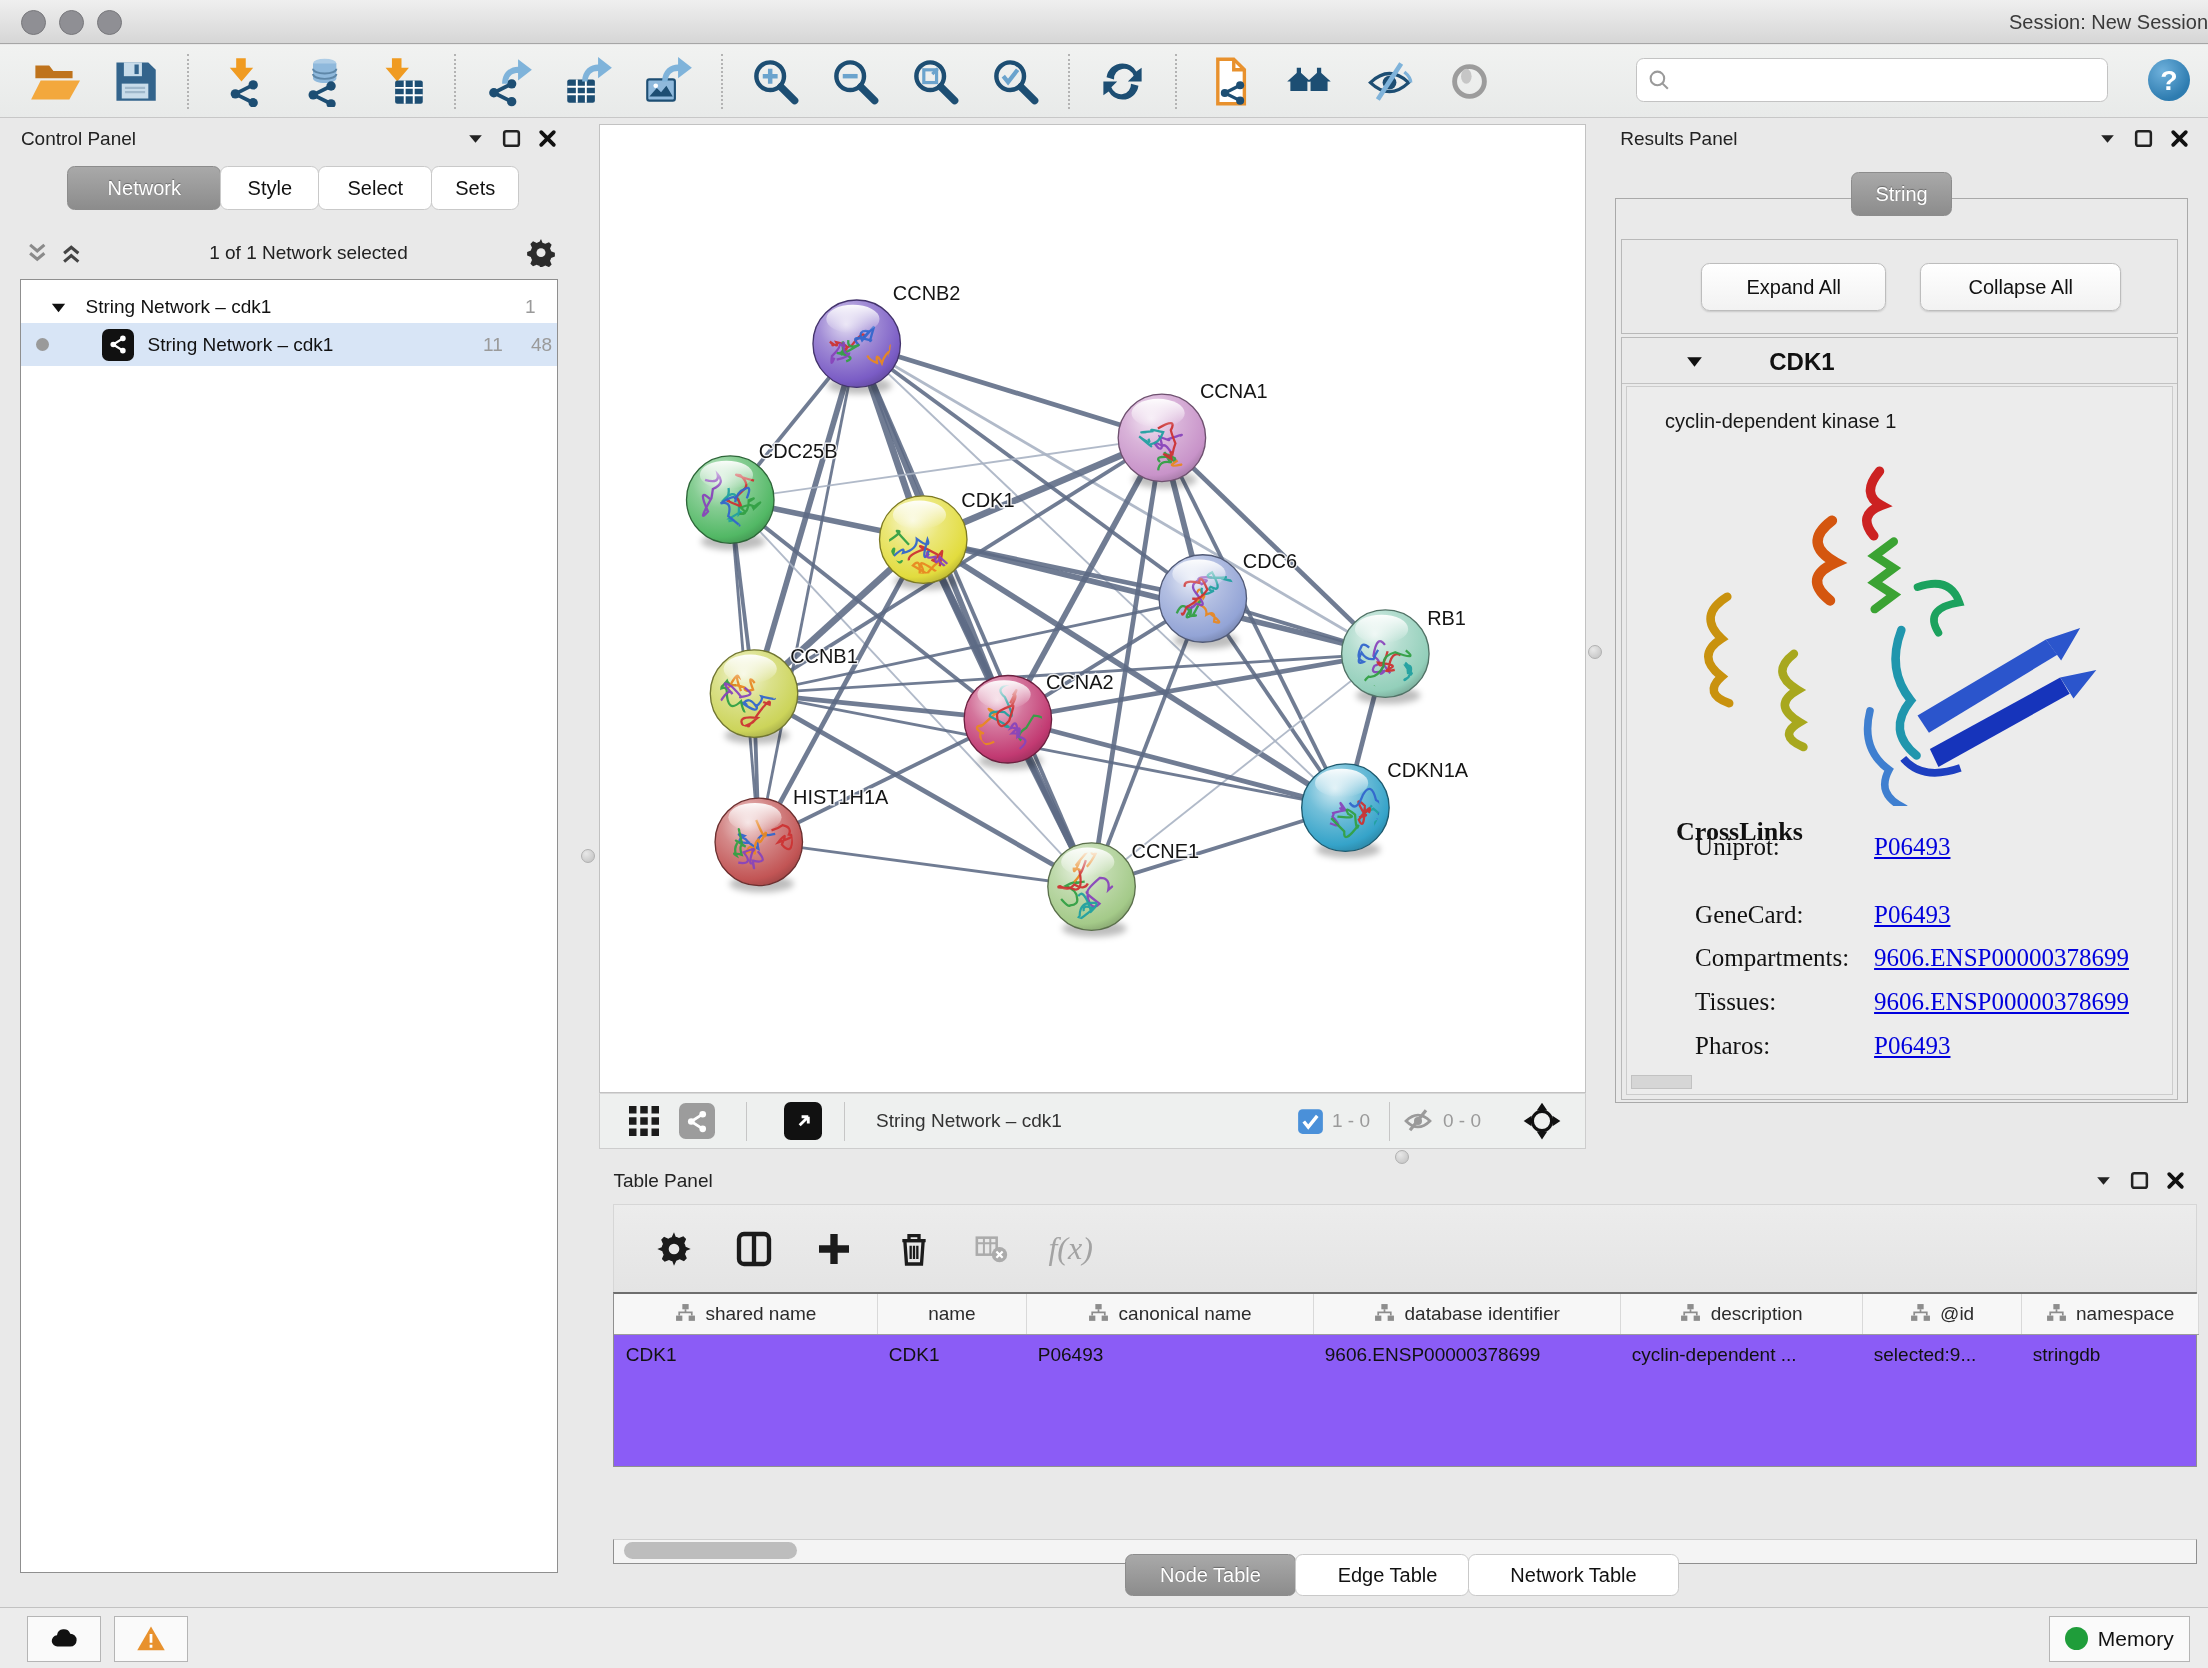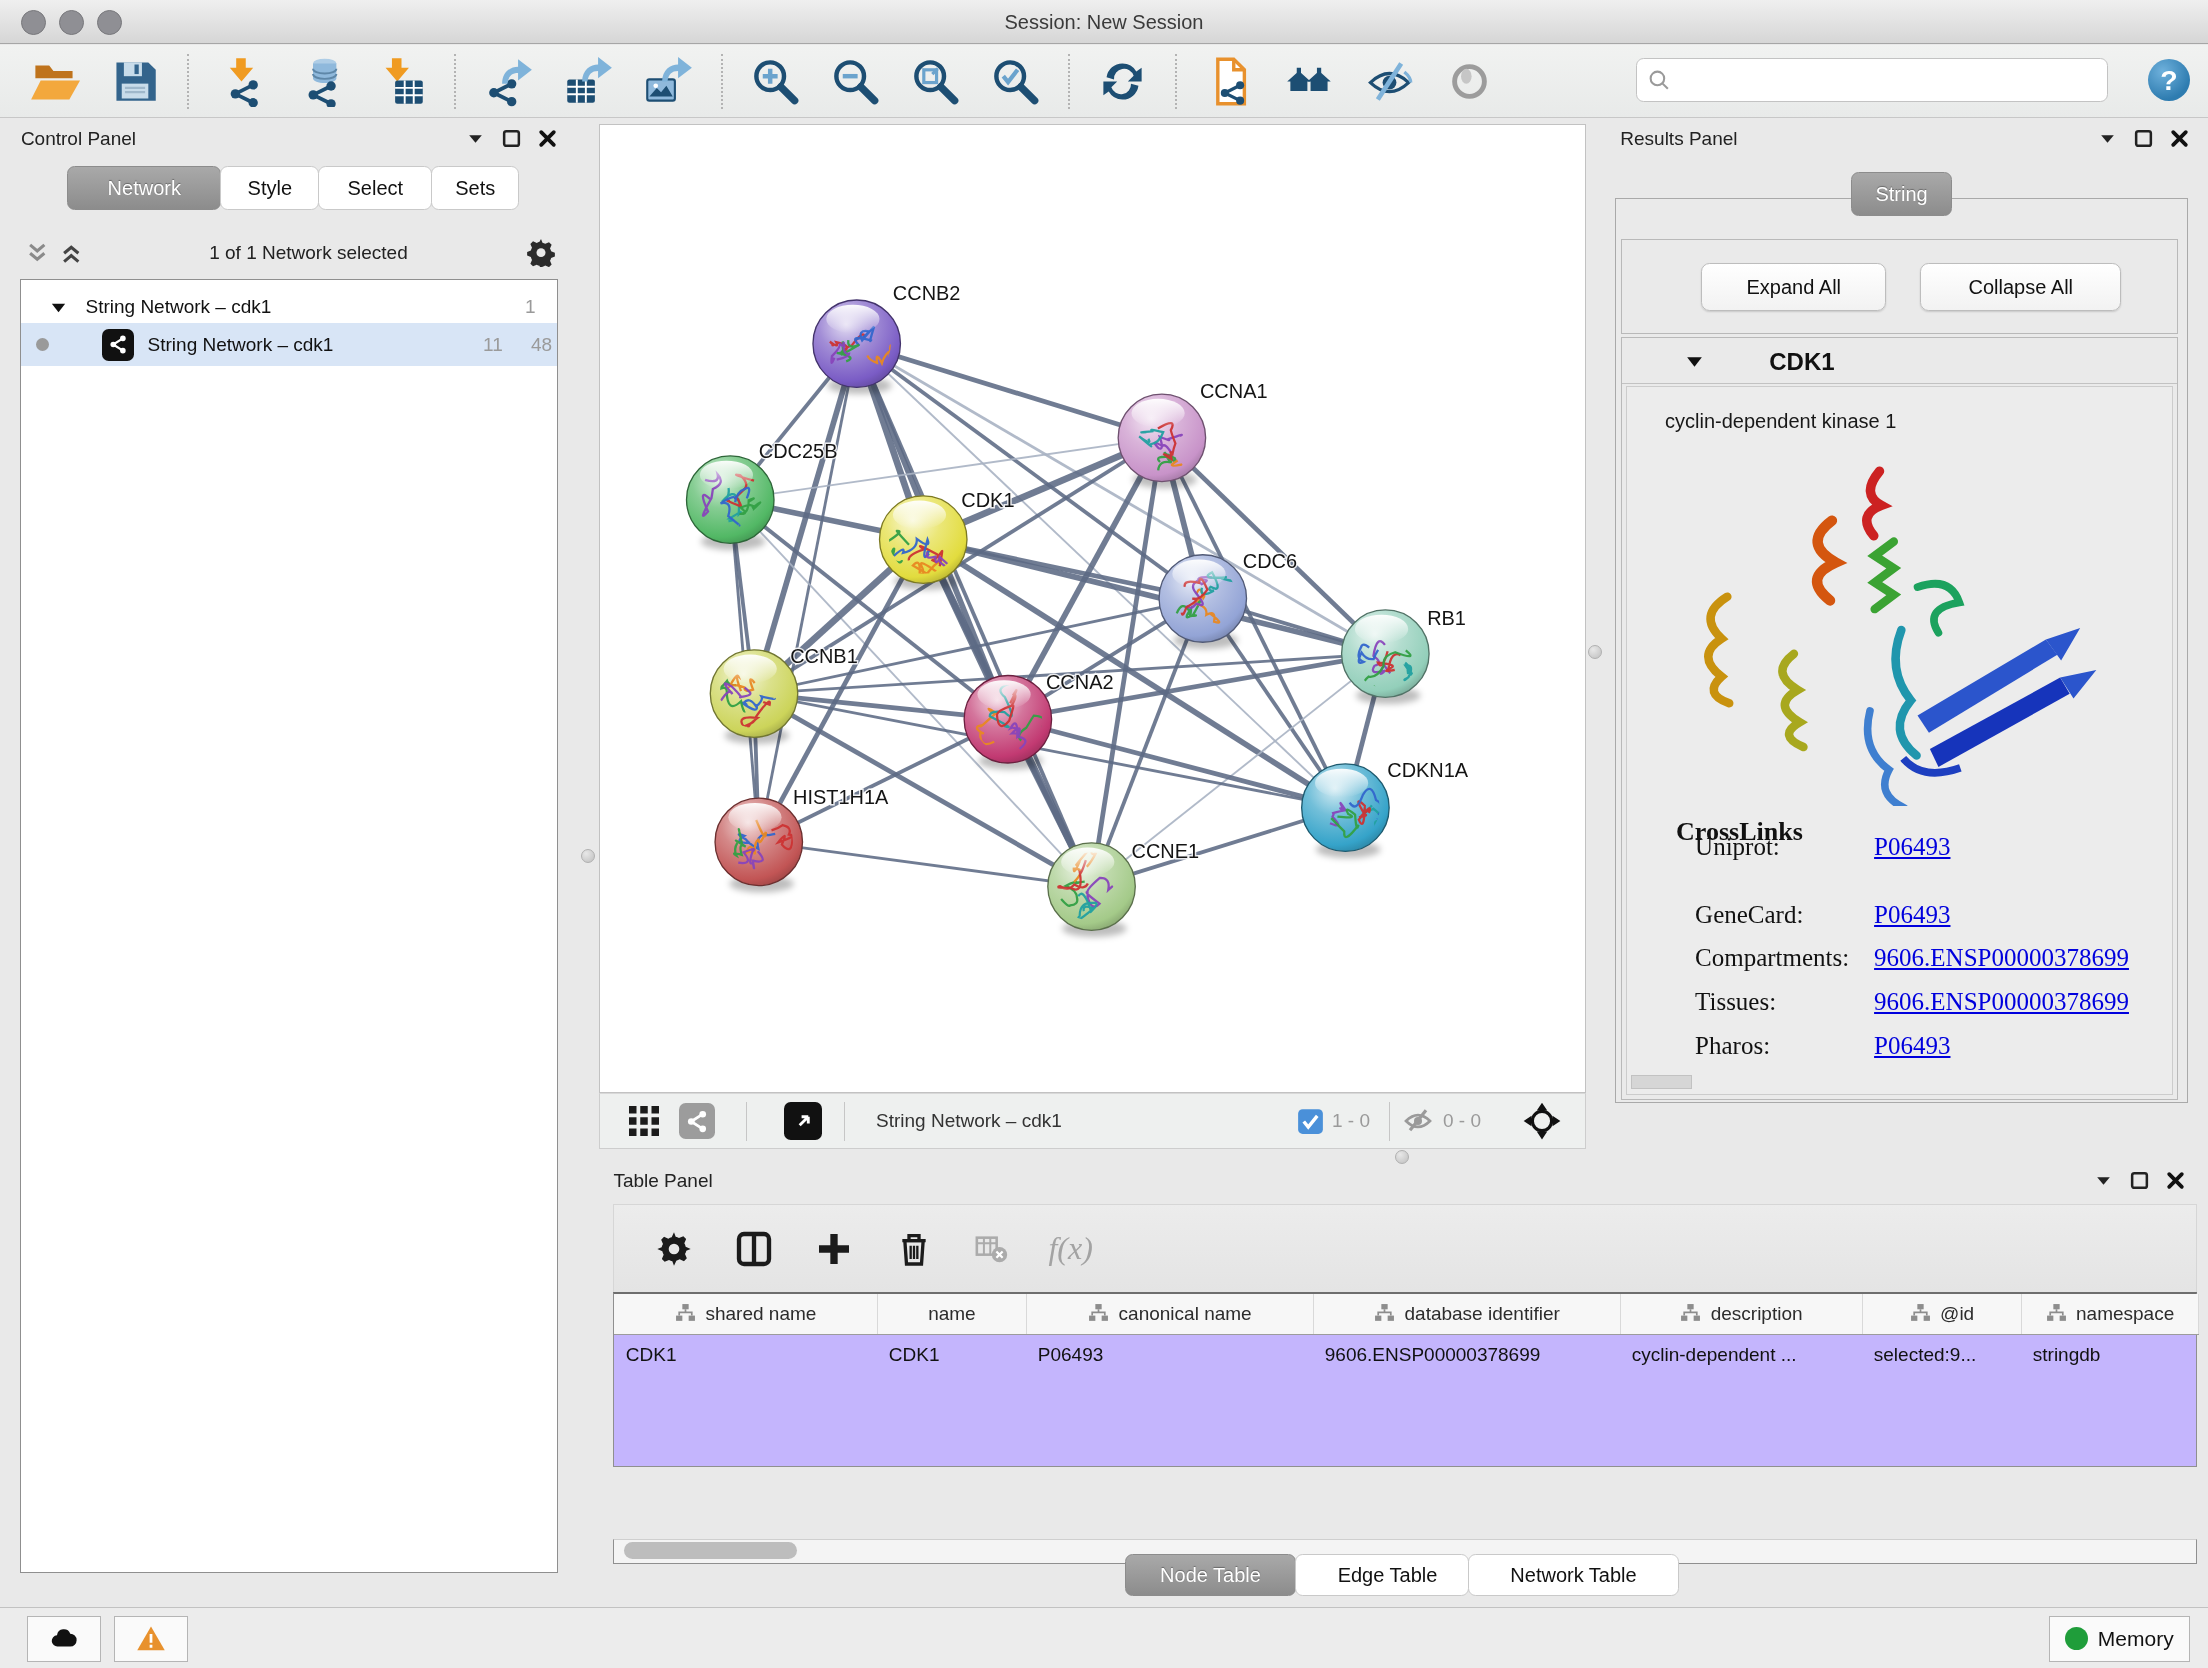--- a/index.html
+++ b/index.html
@@ -5,21 +5,21 @@
   * { margin:0; padding:0; box-sizing:border-box; }
   html,body { background:#d0d0d0; }
   body { font-family:"Liberation Sans","DejaVu Sans",sans-serif; }
   .window { position:relative; width:2208px; height:1668px; background:#e9e9e9; overflow:hidden; }
 
   
   .titlebar { position:absolute; left:0; top:0; width:2208px; height:44px;
     background:linear-gradient(#efefef,#d6d6d6); border-bottom:1px solid #a6a6a6; }
   .tl { position:absolute; top:9.5px; width:25px; height:25px; border-radius:50%;
     background:#8f8f94; border:1px solid #78787c; }
-  .wtitle { position:absolute; left:0; right:0; top:10.5px; text-align:center;
+  .wtitle { position:absolute; left:0; right:0; top:10.5px; text-align:right;
     font-size:20px; color:#3a3a3a; }
 
   
   .toolbar { position:absolute; left:0; top:45px; width:2208px; height:73px;
     background:linear-gradient(#f1f2f1,#e8eae9); border-bottom:1px solid #c7c7c7;
     display:flex; align-items:center; padding-left:27px; }
   .tbgroup { display:flex; align-items:center; gap:25px; }
   .tbsep { width:0; height:55px; border-left:2.9px dotted #b3b3b3; margin:0 25px; }
   .tbicon { width:51px; height:51px; display:block; }
   .tbbtn { width:55px; height:55px; display:flex; align-items:center; justify-content:center; }
@@ -86,21 +86,21 @@
   .rp-scrollthumb { position:absolute; left:3.8px; bottom:5.7px; width:61px; height:13.3px; background:#d6d6d6; border:1px solid #c2c2c2; }
 
   
   .table-panel { position:absolute; left:601px; top:1166px; width:1598px; height:434px; }
   .tp-head { position:absolute; left:12.4px; top:3.8px; right:13.3px; display:flex; justify-content:space-between; }
   .tp-toolbar { position:absolute; left:12.4px; top:38px; width:1584px; height:88px;
     background:linear-gradient(#ececec,#e4e4e4); border:1px solid #d6d6d6; border-bottom:none;
     display:flex; align-items:center; gap:40px; padding-left:40px; }
   .tp-toolbar svg { width:40px; height:40px; }
   .fx { font-family:"Liberation Serif","DejaVu Serif",serif; font-style:italic; font-size:32px; color:#a3a3a3; }
-  .tp-table { position:absolute; left:12.4px; top:126px; width:1584px; height:175px; background:#c4b5fd;
+  .tp-table { position:absolute; left:12.4px; top:126px; width:1584px; height:175px; background:#8b5cf6;
     border:1.9px solid #8f8f8f; border-top:2.9px solid #6e6e6e; }
   table { border-collapse:collapse; table-layout:fixed; width:100%; }
   th { height:40px; background:#f7f7f7; border-bottom:1.9px solid #9c9c9c; border-right:1px solid #d9d9d9;
     font-weight:normal; font-size:19px; color:#2c2c2c; white-space:nowrap; overflow:hidden; }
   th .hic { display:inline-block; vertical-align:-3.8px; margin-right:9.5px; }
   td { height:44px; font-size:19px; color:#111; padding-left:11.4px; white-space:nowrap; overflow:hidden; vertical-align:top; padding-top:9.5px; }
   .tp-hscroll { position:absolute; left:12.4px; top:373px; width:1584px; height:25px; background:#f4f4f4; border:1.9px solid #8f8f8f; border-top:1px solid #cfcfcf; }
   .tp-hscroll .thumb { position:absolute; left:9.5px; top:1.9px; width:173px; height:17px; background:#bdbdbd; border-radius:8.6px; }
   .tp-tabs { position:absolute; left:525px; top:388px; display:flex; }
 

